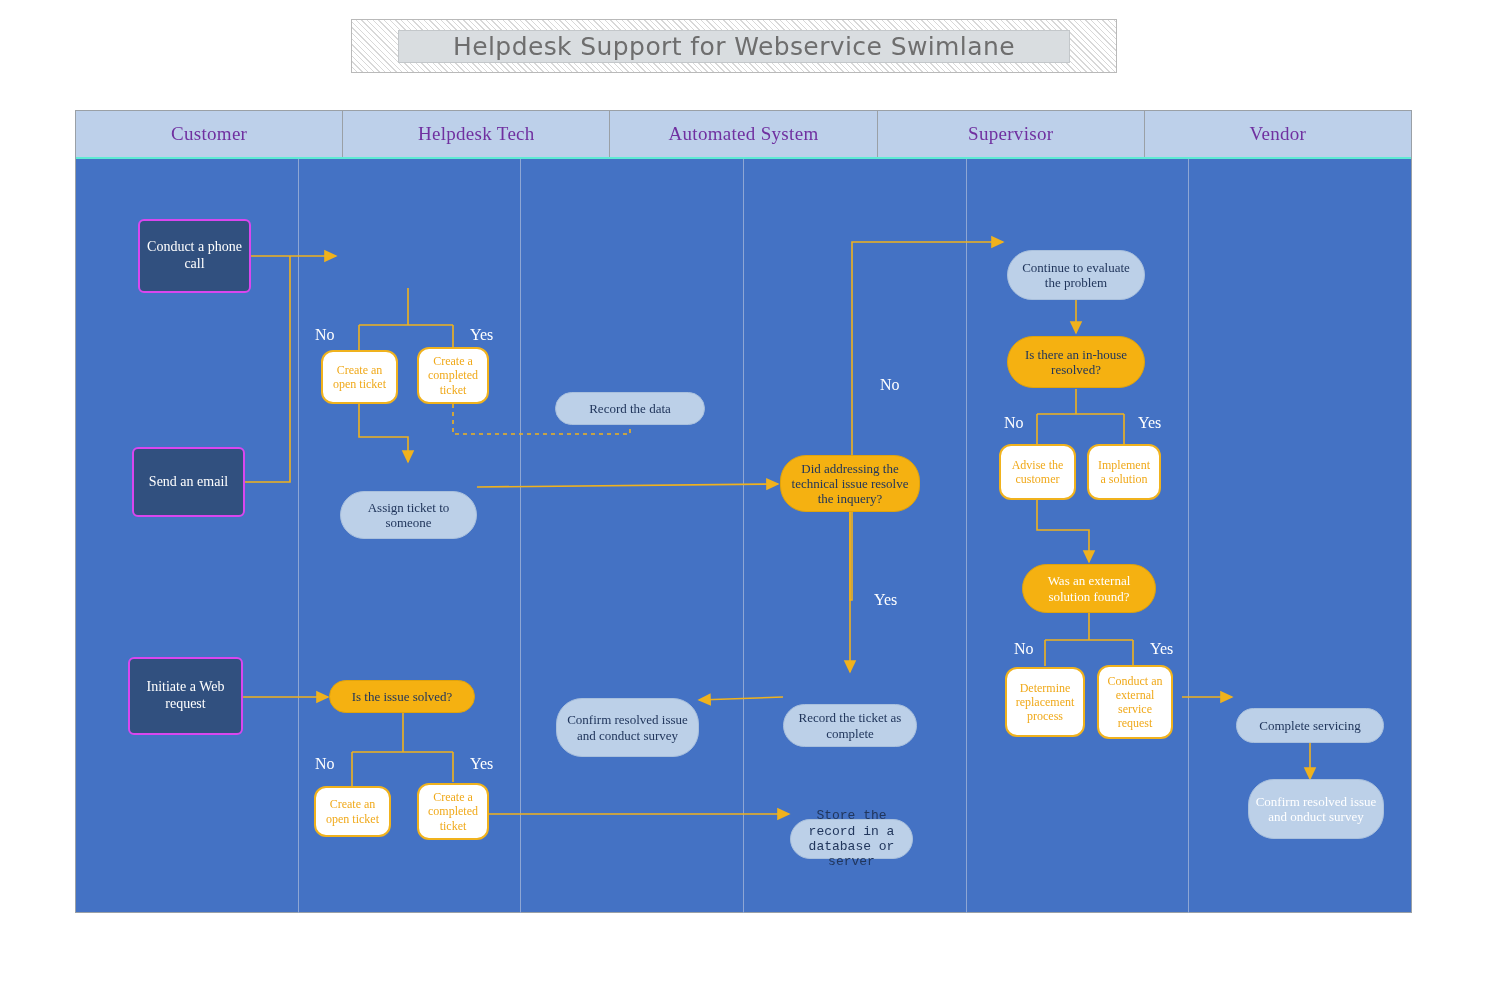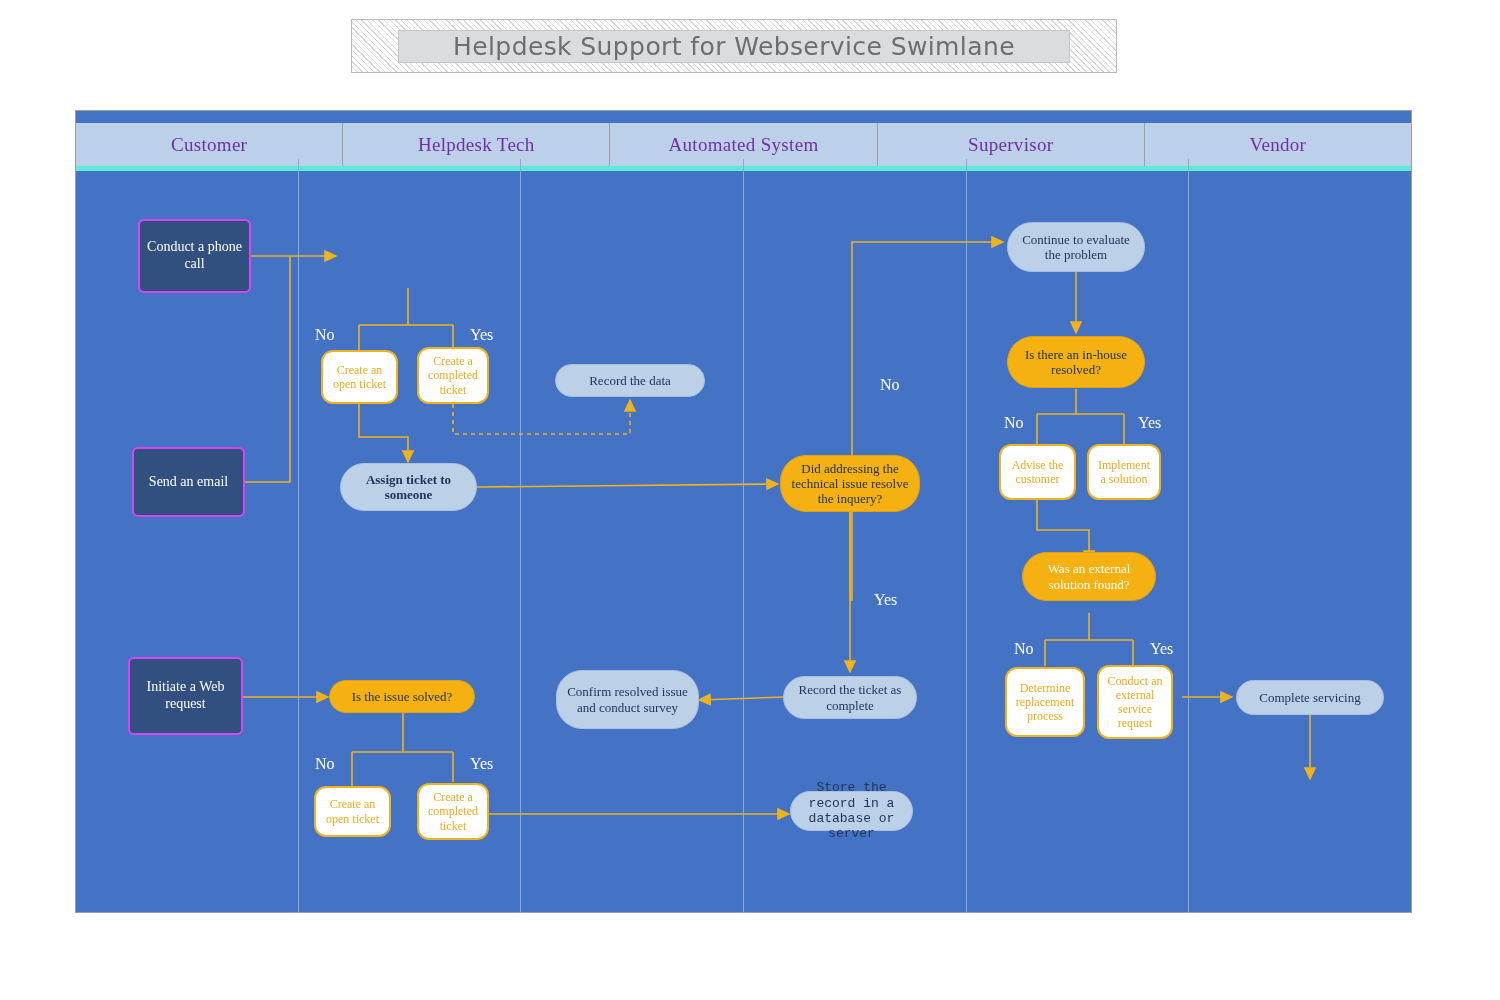--- a/index.html
+++ b/index.html
@@ -29,22 +29,22 @@
     font-family:"DejaVu Sans", sans-serif;
     font-size:25px;color:#6e6e6e;letter-spacing:.4px;white-space:nowrap;
   }
 
   
   #lane-frame{
     position:absolute;left:75px;top:110px;width:1337px;height:803px;
     border:1px solid #9aa0a6;box-sizing:border-box;background:#4472c4;
   }
   #lane-header-row{
-    position:absolute;left:0;top:12px;width:100%;height:48px;display:flex;
-    border-bottom:5px solid #5eead4;box-sizing:border-box;
+    position:absolute;left:0;top:0;width:100%;height:48px;display:flex;
+    border-bottom:2px solid #5eead4;box-sizing:border-box;
   }
   .lane-header{
     flex:1 1 0;display:flex;align-items:center;justify-content:center;
     background:#bdd0ea;border-right:1px solid #9aa0a6;box-sizing:border-box;
     color:#7030a0;font-size:19px;letter-spacing:.3px;
   }
   .lane-header:last-child{border-right:none;}
   #lane-body{
     position:absolute;left:0;top:48px;width:100%;height:754px;display:flex;
   }
@@ -71,21 +71,21 @@
   .n-decision{         
     background:#f5b111;border:1px solid #e0a30c;border-radius:26px;
     color:#21365c;font-size:13px;
   }
   .n-decision-white{   
     background:#f5b111;border:1px solid #e0a30c;border-radius:26px;
     color:#ffffff;font-size:13px;
   }
   .n-process{          
     background:#bcd0e8;border:1px solid #a9c0dd;border-radius:26px;
-    color:#21365c;font-size:13px;
+    color:#21365c;font-size:13px;margin-top:28px;
   }
   .n-process-white{    
     background:#bcd0e8;border:1px solid #a9c0dd;border-radius:26px;
     color:#ffffff;font-size:13px;
   }
   .n-ticket{           
     background:#ffffff;border:2px solid #f0b21d;border-radius:12px;
     color:#f0a91a;font-size:12px;
   }
 
@@ -207,21 +207,21 @@
 
 
   <div class="node n-ticket" style="left:321px;top:350px;width:77px;height:54px;">
     <span>Create an open ticket</span>
     </div>
 
   <div class="node n-ticket" style="left:417px;top:347px;width:72px;height:57px;">
     <span>Create a completed ticket</span>
     </div>
 
-  <div class="node n-process" style="left:340px;top:463px;width:137px;height:48px;font-weight:bold;">
+  <div class="node n-process" style="left:340px;top:463px;width:137px;height:48px;">
     <span>Assign ticket to someone</span>
     </div>
 
   <div class="node n-decision" style="left:329px;top:680px;width:146px;height:33px;">
     <span>Is the issue solved?</span>
     </div>
 
   <div class="node n-ticket" style="left:314px;top:786px;width:77px;height:51px;">
     <span>Create an open ticket</span>
     </div>
@@ -259,36 +259,39 @@
     </div>
 
   <div class="node n-ticket" style="left:999px;top:444px;width:77px;height:56px;">
     <span>Advise the customer</span>
     </div>
 
   <div class="node n-ticket" style="left:1087px;top:444px;width:74px;height:56px;">
     <span>Implement a solution</span>
     </div>
 
-  <div class="node n-decision-white" style="left:1022px;top:552px;width:134px;height:49px;">
+  <div class="node n-decision-white" style="left:1022px;top:564px;width:134px;height:49px;">
     <span>Was an external solution found?</span>
     </div>
 
   <div class="node n-ticket" style="left:1005px;top:667px;width:80px;height:70px;">
     <span>Determine replacement process</span>
     </div>
 
   <div class="node n-ticket" style="left:1097px;top:665px;width:76px;height:74px;">
     <span>Conduct an external service request</span>
     </div>
 
   <div class="node n-process" style="left:1236px;top:680px;width:148px;height:35px;">
     <span>Complete servicing</span>
     </div>
 
+  <div class="node n-process-white" style="left:1248px;top:779px;width:136px;height:60px;">
+    <span>Confirm resolved issue and onduct survey</span>
+    </div>
 
   <div class="branch-label" style="left:315px;top:326px;"><span>No</span></div>
   <div class="branch-label" style="left:470px;top:326px;"><span>Yes</span></div>
   <div class="branch-label" style="left:880px;top:376px;"><span>No</span></div>
   <div class="branch-label" style="left:874px;top:591px;"><span>Yes</span></div>
   <div class="branch-label" style="left:1004px;top:414px;"><span>No</span></div>
   <div class="branch-label" style="left:1138px;top:414px;"><span>Yes</span></div>
   <div class="branch-label" style="left:1014px;top:640px;"><span>No</span></div>
   <div class="branch-label" style="left:1150px;top:640px;"><span>Yes</span></div>
   <div class="branch-label" style="left:315px;top:755px;"><span>No</span></div>

